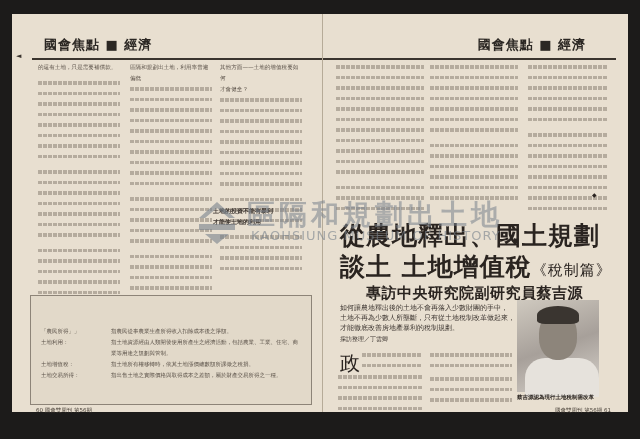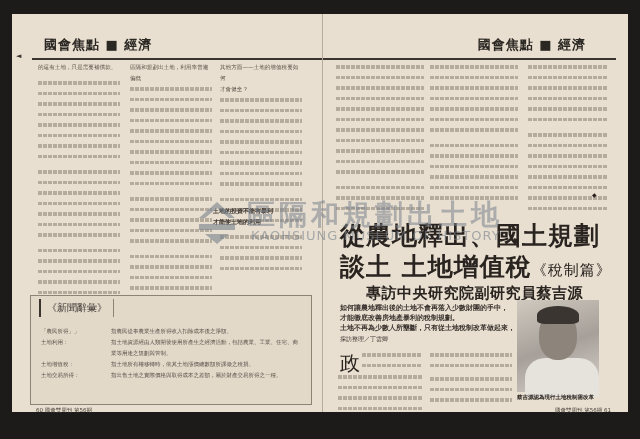--- a/index.html
+++ b/index.html
@@ -21,21 +21,21 @@
   .box-title{position:absolute;left:8px;top:3px;font-size:10px;color:#3b3530;padding:2px 6px;border-left:2px solid #3b3530;border-right:1px solid #8d8478;}
   .box-body{position:absolute;left:10px;top:30px;right:8px;font-size:5.5px;line-height:11px;color:#5a5148;}
   .term{display:flex;}
   .term .t{width:70px;flex:none;}
   .page-num{position:absolute;font-size:5.5px;color:#4a4239;}
   .headline{position:absolute;left:48px;top:224px;color:#2a2420;font-family:"DejaVu Serif",serif;font-weight:bold;}
   .hl1{font-size:25px;line-height:31px;letter-spacing:1px;}
   .hl2{font-size:25px;line-height:31px;letter-spacing:1px;}
   .hl2 .sub{font-size:15px;font-weight:normal;}
   .byline-title{position:absolute;left:40px;top:272px;font-size:15px;font-weight:bold;color:#2a2420;letter-spacing:.5px;}
-  .deck{position:absolute;left:40px;top:294px;font-size:7px;line-height:10px;color:#3c3530;font-weight:bold;}
+  .deck{position:absolute;left:40px;top:294px;font-size:7px;line-height:10px;color:#3c3530;font-weight:normal;}
   .credit{position:absolute;left:40px;top:326px;font-size:6px;color:#3c3530;}
   .photo{position:absolute;left:517px;top:300px;width:82px;height:97px;background:linear-gradient(160deg,#cfc9bf 0%,#a7a09a 50%,#d8d3cc 100%);}
   .face{position:absolute;left:22px;top:12px;width:38px;height:48px;border-radius:45%;background:#8d857b;}
   .hair{position:absolute;left:20px;top:6px;width:42px;height:18px;border-radius:50% 50% 20% 20%;background:#3a3530;}
   .shirt{position:absolute;left:8px;top:58px;width:74px;height:39px;background:#e6e2dc;border-radius:20px 20px 0 0;}
   .caption{position:absolute;left:517px;top:398px;font-size:5.5px;color:#2a2420;font-weight:bold;}
   .dropcap{position:absolute;left:337px;top:340px;font-size:20px;font-family:"DejaVu Serif",serif;color:#2a2420;}
   .watermark{position:absolute;left:195px;top:194px;width:250px;height:60px;pointer-events:none;}
   .wm-text{position:absolute;left:52px;top:2px;font-size:28px;font-weight:bold;color:rgba(120,130,140,.55);letter-spacing:4px;white-space:nowrap;}
   .wm-sub{position:absolute;left:56px;top:34px;font-size:13px;color:rgba(120,130,140,.6);letter-spacing:1px;white-space:nowrap;}
@@ -128,21 +128,20 @@
   <div>才能使土地的利用</div>
 </div>
 <div class="col" style="left:220px;top:232px;width:82px;">
   <div class="line"></div>
     <div class="line"></div>
     <div class="line"></div>
     <div class="line"></div>
 </div>
 
 <div class="box">
-  <div class="box-title">《新聞辭彙》</div>
   <div class="box-body">
     <div class="term">
         <span class="t">「農民所得」」</span>
         <span>指農民從事農業生產所得收入扣除成本後之淨額。</span>
       </div>
     <div class="term">
         <span class="t">土地利用：</span>
         <span>指土地資源經由人類開發使用所產生之經濟活動，包括農業、工業、住宅、商業等用途之規劃與管制。</span>
       </div>
     <div class="term">
@@ -212,22 +211,22 @@
 </div>
 <div class="end-mark">◆</div>
 
 <div class="headline" style="left:340px;top:220px;">
   <div class="hl1">從農地釋出、國土規劃</div>
   <div class="hl2"><span>談土 土地增值稅</span><span class="sub">《稅制篇》</span></div>
 </div>
 <div class="byline-title" style="left:340px;top:284px;margin-left:26px;">專訪中央研究院副研究員蔡吉源</div>
 <div class="deck" style="left:340px;top:303px;">
   <div>如何讓農地釋出後的土地不會再落入少數財團的手中，</div>
+  <div>土地不再為少數人所壟斷，只有從土地稅制改革做起來，</div>
   <div>才能徹底改善房地產暴利的稅制規劃。</div>
-  <div>土地不再為少數人所壟斷，只有從土地稅制改革做起來，</div>
 </div>
 <div class="credit" style="left:340px;top:335px;">採訪整理／丁雲卿</div>
 
 <div class="dropcap" style="left:340px;top:350px;">政</div>
 <div class="col" style="left:362px;top:350px;width:60px;">
   <div class="line"></div>
     <div class="line"></div>
 </div>
 <div class="col" style="left:338px;top:372px;width:84px;">
   <div class="line"></div>

